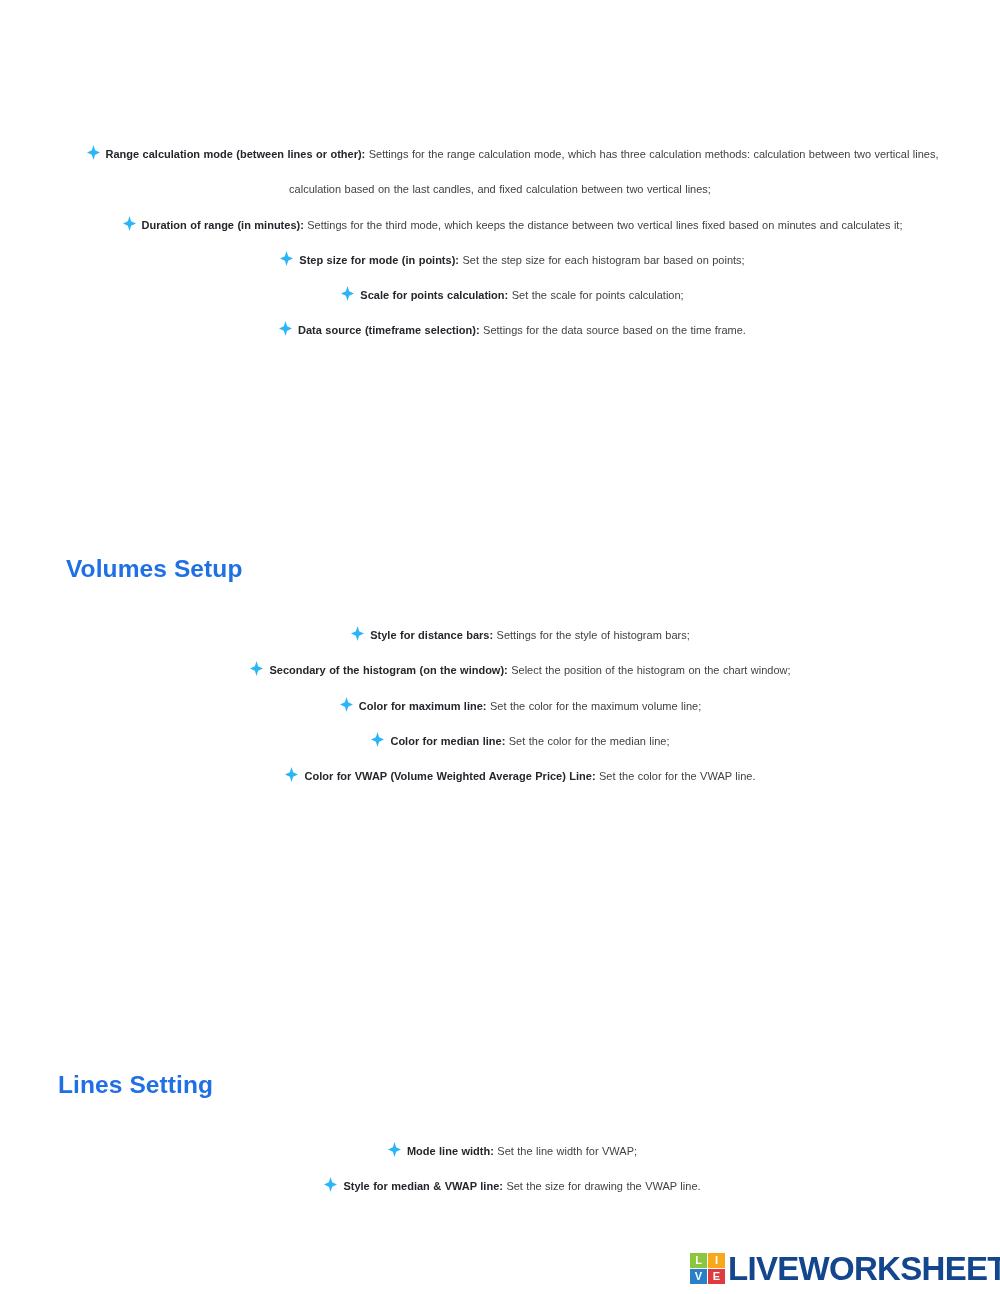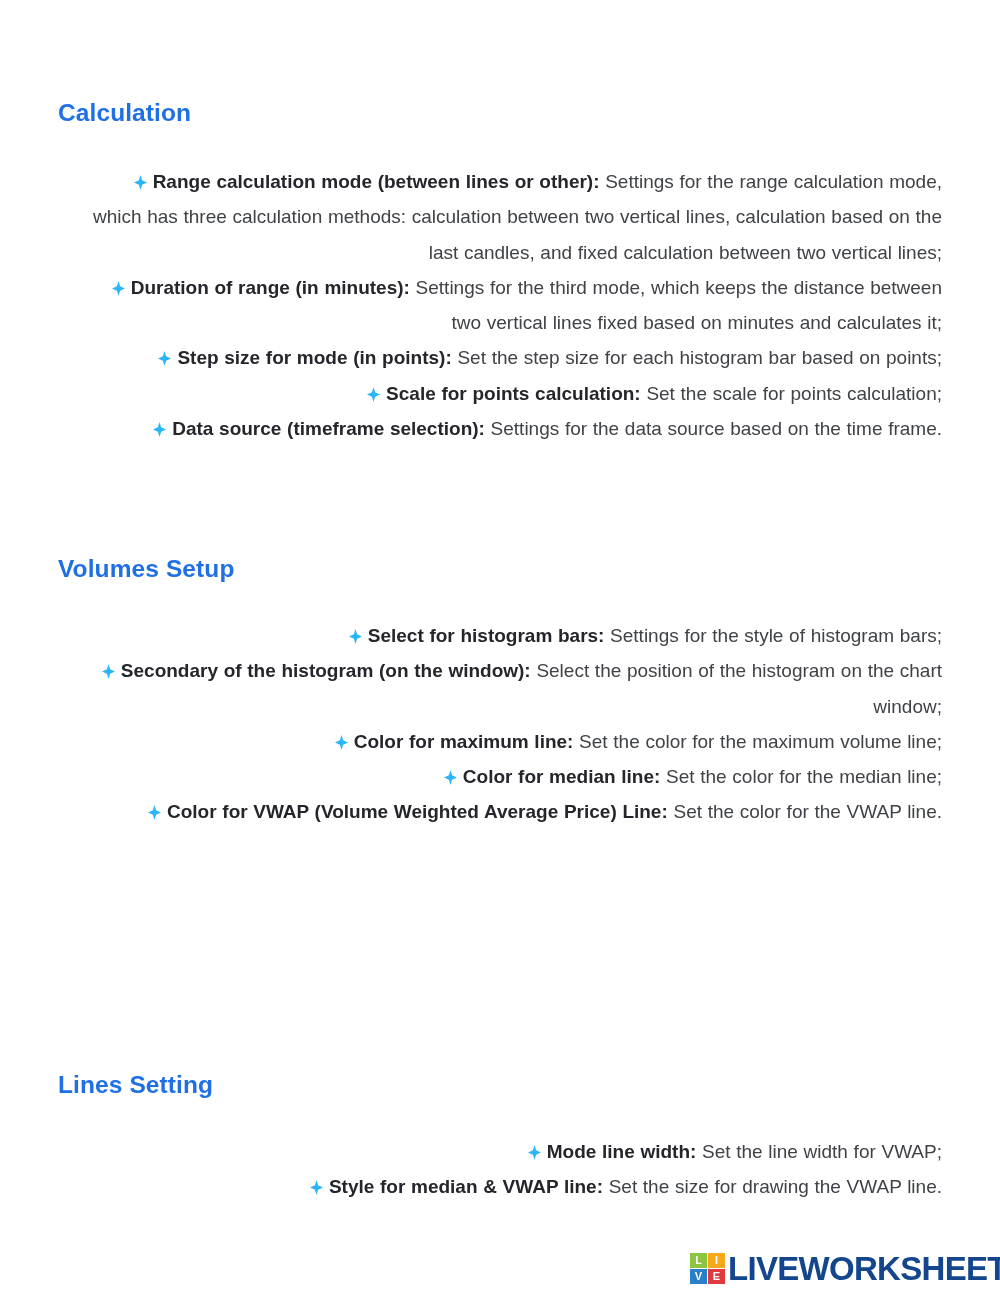--- a/index.html
+++ b/index.html
@@ -25,21 +25,21 @@
     padding: 0;
   }
 
   
   .section {
     position: absolute;
     left: 58px;
     width: 884px;
   }
   #section-calculation { top: 100px; }
-  #section-volumes     { top: 556px; }
+  #section-volumes     { top: 556px; margin-left: 8px; }
   #section-lines       { top: 1072px; }
 
   .section-heading {
     font-size: 24.5px;
     font-weight: bold;
     color: #1f6fe5;
     letter-spacing: 0.1px;
     line-height: 1.1;
     margin: 0 0 0 0;
     padding: 0;
@@ -51,27 +51,27 @@
     list-style: none;
   }
 
   
   #section-calculation .bullet-list { margin-top: 37px; }
   #section-volumes .bullet-list     { margin-top: 35px; }
   #section-lines .bullet-list       { margin-top: 35px; }
 
   .bullet-item {
     position: relative;
-    font-size: 19px;
+    font-size: 11px;
     line-height: 35.3px;
     color: #3a3a3a;
     text-indent: 25px;      
     margin: 0 0 0 0;
     padding: 0;
-    text-align: right;
+    text-align: center;
     word-spacing: 0.4px;
   }
 
   .sparkle {
     display: inline-block;
     width: 13px;
     height: 15px;
     vertical-align: -2px;
     margin-right: 6px;
     text-indent: 0;
@@ -128,21 +128,20 @@
     line-height: 1;
     font-family: "Liberation Sans", sans-serif;
   }
 </style>
 </head>
 <body>
 
 <div class="page">
 
   <section class="section" id="section-calculation">
-    <h2 class="section-heading">Calculation</h2>
     <ul class="bullet-list">
       <li class="bullet-item">
         <span class="sparkle">
           <svg width="13" height="15" viewBox="0 0 13 15" xmlns="http://www.w3.org/2000/svg">
             <path d="M6.5 0 L8.1 5.2 L13 7.5 L8.1 9.8 L6.5 15 L4.9 9.8 L0 7.5 L4.9 5.2 Z" fill="#29b6f6"></path>
           </svg>
         </span><span class="bold-lead">Range calculation mode (between lines or other):</span><span class="rest"> Settings for the range calculation mode, which has three calculation methods: calculation between two vertical lines, calculation based on the last candles, and fixed calculation between two vertical lines;</span>
       </li>
       <li class="bullet-item">
         <span class="sparkle">
@@ -176,21 +175,21 @@
   </section>
 
   <section class="section" id="section-volumes">
     <h2 class="section-heading">Volumes Setup</h2>
     <ul class="bullet-list">
       <li class="bullet-item">
         <span class="sparkle">
           <svg width="13" height="15" viewBox="0 0 13 15" xmlns="http://www.w3.org/2000/svg">
             <path d="M6.5 0 L8.1 5.2 L13 7.5 L8.1 9.8 L6.5 15 L4.9 9.8 L0 7.5 L4.9 5.2 Z" fill="#29b6f6"></path>
           </svg>
-        </span><span class="bold-lead">Select for histogram bars:</span><span class="rest"> Settings for the style of histogram bars;</span>
+        </span><span class="bold-lead">Style for distance bars:</span><span class="rest"> Settings for the style of histogram bars;</span>
       </li>
       <li class="bullet-item">
         <span class="sparkle">
           <svg width="13" height="15" viewBox="0 0 13 15" xmlns="http://www.w3.org/2000/svg">
             <path d="M6.5 0 L8.1 5.2 L13 7.5 L8.1 9.8 L6.5 15 L4.9 9.8 L0 7.5 L4.9 5.2 Z" fill="#29b6f6"></path>
           </svg>
         </span><span class="bold-lead">Secondary of the histogram (on the window):</span><span class="rest"> Select the position of the histogram on the chart window;</span>
       </li>
       <li class="bullet-item">
         <span class="sparkle">

